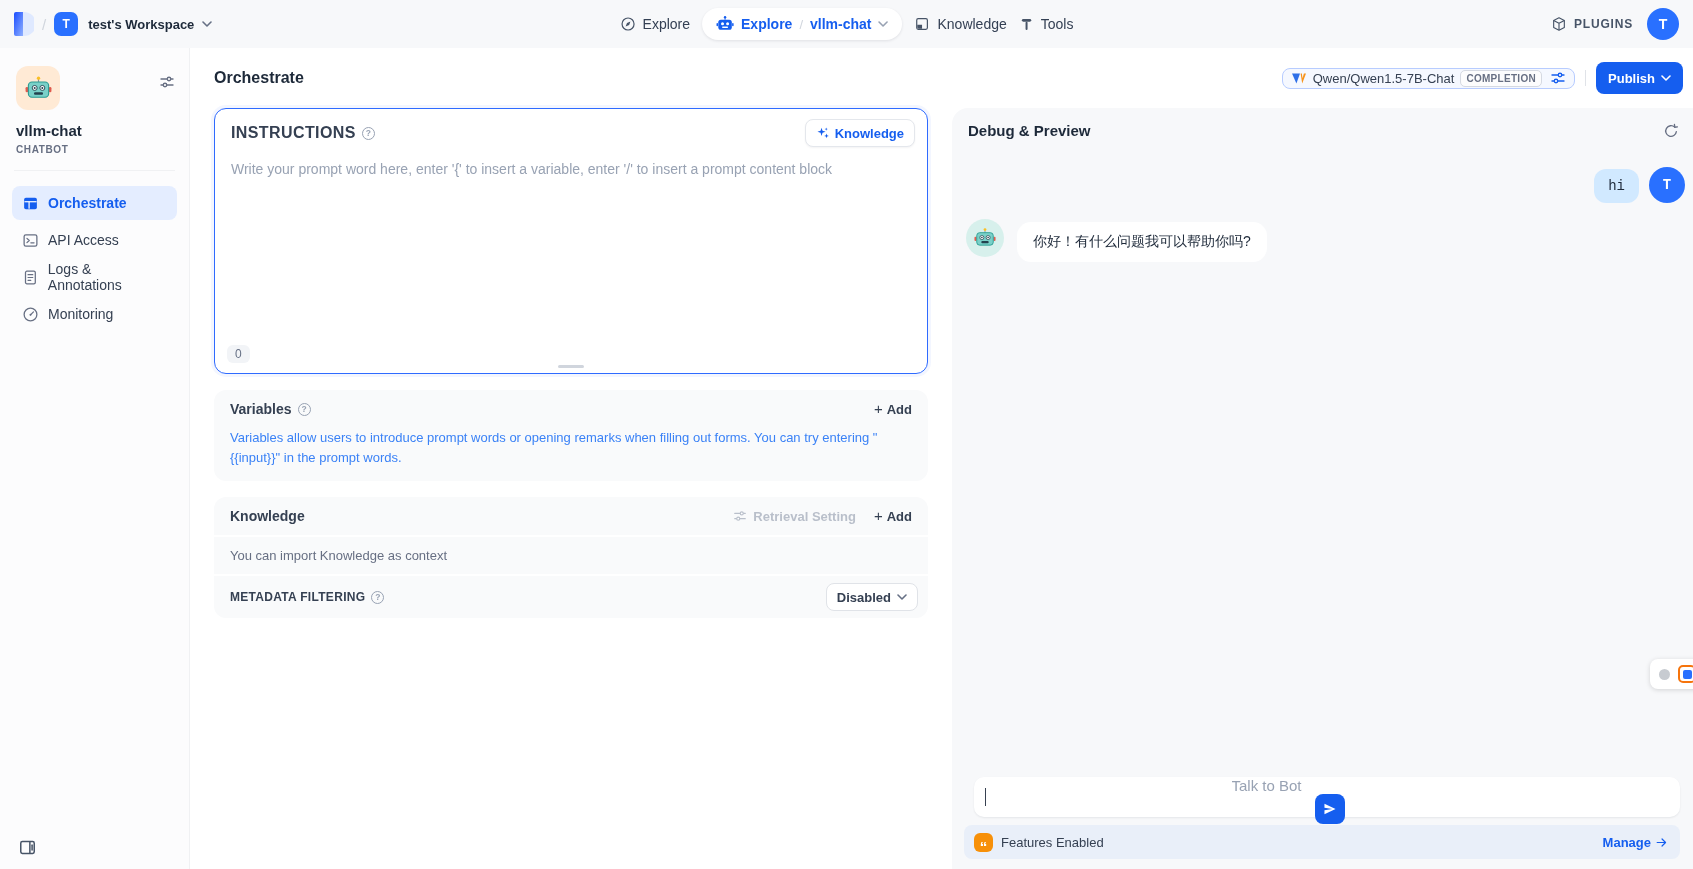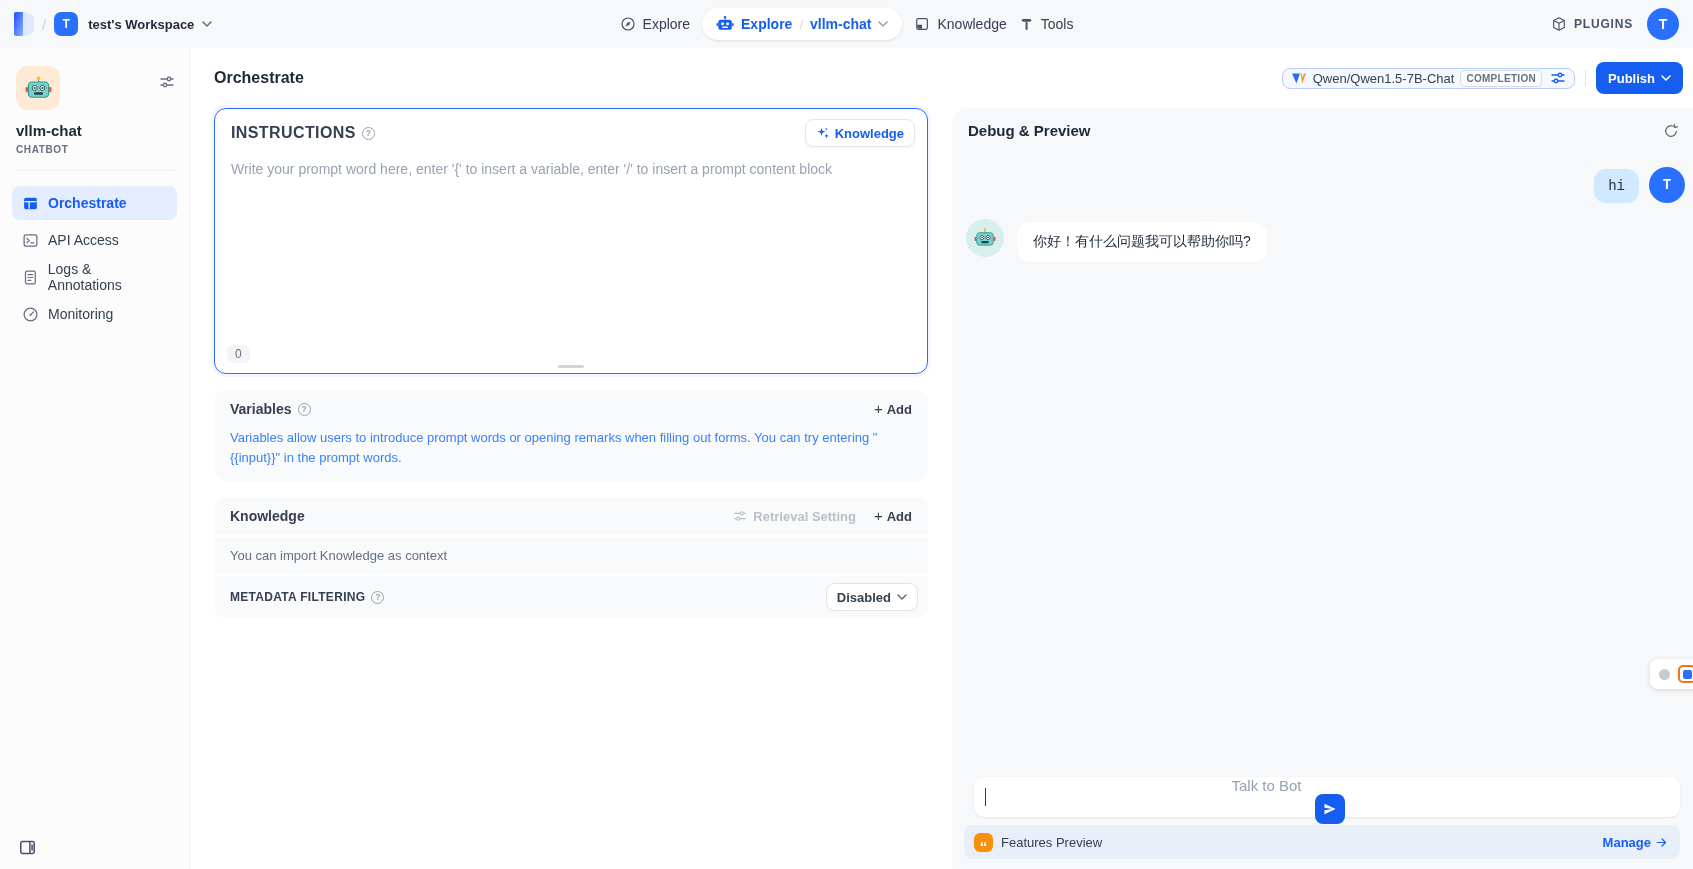--- a/index.html
+++ b/index.html
@@ -547,21 +547,21 @@
               <button class="send-btn">
                 <svg width="14" height="14" style="color:#fff">
                     <use href="#i-send"></use>
                   </svg>
               </button>
             </div>
             <div class="features-bar">
               <div class="feat-icon">
                   <span>“</span>
                 </div>
-              <span class="feat-label">Features Preview</span>
+              <span class="feat-label">Features Enabled</span>
               <span class="manage">
                 <span>Manage</span>
                 <svg width="13" height="13">
                     <use href="#i-arrow-right"></use>
                   </svg>
               </span>
             </div>
           </div>
         </div>
       </div>

